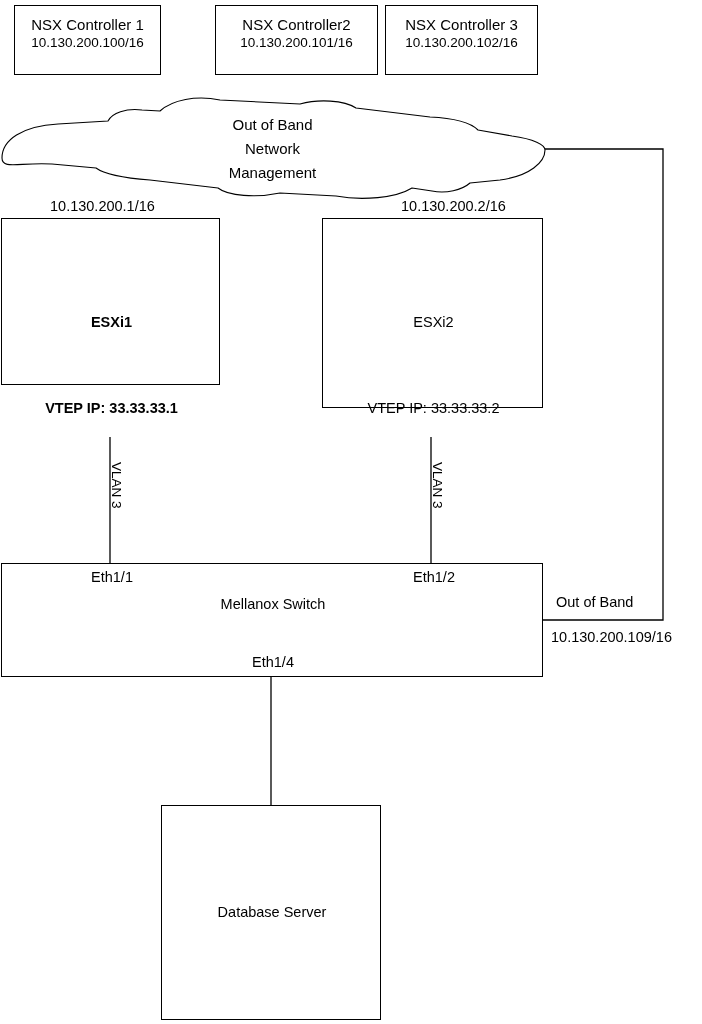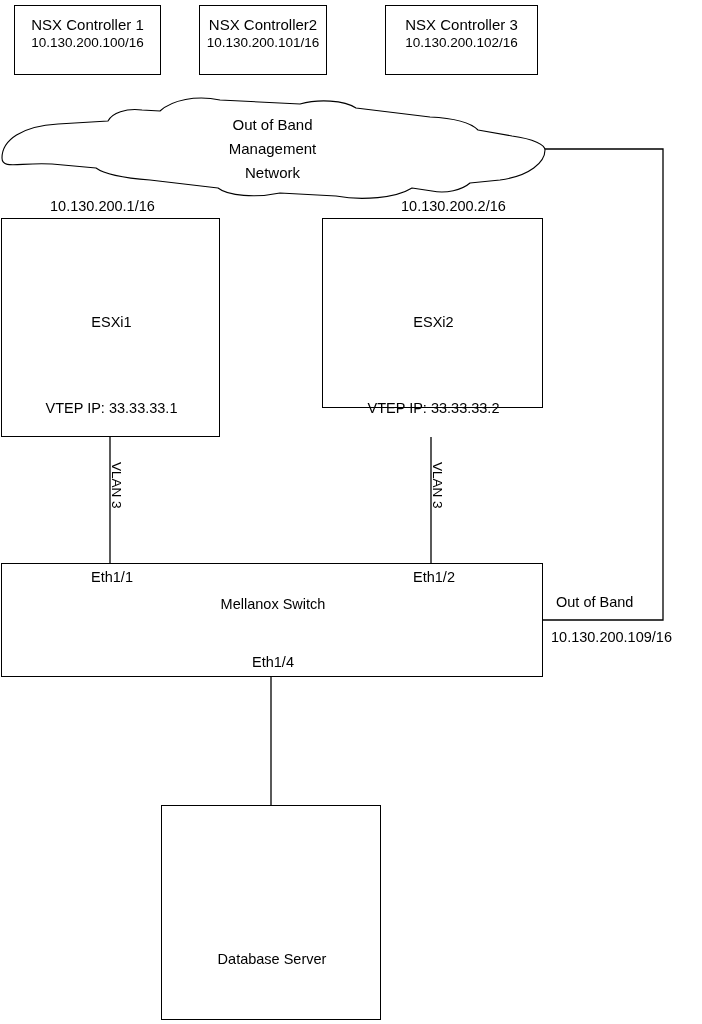--- a/index.html
+++ b/index.html
@@ -76,21 +76,21 @@
 </head>
 <body>
 
 <div id="canvas">
 
   <div class="node-box ctrl-box" style="left:14px; top:5px; width:147px; height:70px;">
     <div class="ctrl-name">NSX Controller 1</div>
     <div class="ctrl-ip">10.130.200.100/16</div>
   </div>
 
-  <div class="node-box ctrl-box" style="left:199px; top:5px; width:128px; height:70px;">
+  <div class="node-box ctrl-box" style="left:215px; top:5px; width:163px; height:70px;">
     <div class="ctrl-name">NSX Controller2</div>
     <div class="ctrl-ip">10.130.200.101/16</div>
   </div>
 
   <div class="node-box ctrl-box" style="left:385px; top:5px; width:153px; height:70px;">
     <div class="ctrl-name">NSX Controller 3</div>
     <div class="ctrl-ip">10.130.200.102/16</div>
   </div>
 
   <svg class="svg-layer" viewBox="0 0 702 1024">
@@ -123,27 +123,27 @@
 
     <line x1="110" y1="437" x2="110" y2="563" stroke="#000000" stroke-width="1.3"></line>
 
     <line x1="431" y1="437" x2="431" y2="563" stroke="#000000" stroke-width="1.3"></line>
 
     <line x1="271" y1="677" x2="271" y2="805" stroke="#000000" stroke-width="1.3"></line>
   </svg>
 
   <div class="cloud-text" style="left:185px; top:113px; width:175px;">
     <div>Out of Band</div>
+    <div>Network</div>
     <div>Management</div>
-    <div>Network</div>
   </div>
 
   <div class="caption" style="left:50px; top:198px;">10.130.200.1/16</div>
 
-  <div class="node-box" style="left:1px; top:218px; width:219px; height:219px;">
+  <div class="node-box" style="left:1px; top:218px; width:219px; height:167px;font-weight:bold;">
     <div class="host-label" style="left:0; top:95px; width:219px;">ESXi1</div>
     <div class="host-label" style="left:0; top:181px; width:219px;">VTEP IP: 33.33.33.1</div>
   </div>
 
   <div class="vlan-label" style="left:124px; top:462px;">VLAN 3</div>
 
   <div class="caption" style="left:401px; top:198px;">10.130.200.2/16</div>
 
   <div class="node-box" style="left:322px; top:218px; width:221px; height:190px;">
     <div class="host-label" style="left:0; top:95px; width:221px;">ESXi2</div>
@@ -156,16 +156,16 @@
     <div class="host-label" style="left:46px; top:5px; width:128px;">Eth1/1</div>
     <div class="host-label" style="left:368px; top:5px; width:128px;">Eth1/2</div>
     <div class="host-label" style="left:0; top:32px; width:542px;">Mellanox Switch</div>
     <div class="host-label" style="left:0; top:90px; width:542px;">Eth1/4</div>
   </div>
 
   <div class="caption" style="left:556px; top:594px;">Out of Band</div>
   <div class="caption" style="left:551px; top:629px;">10.130.200.109/16</div>
 
   <div class="node-box" style="left:161px; top:805px; width:220px; height:215px;">
-    <div class="host-label" style="left:0; top:98px; width:220px;margin-top:47px;">Database Server</div>
+    <div class="host-label" style="left:0; top:98px; width:220px;">Database Server</div>
   </div>
 
 </div>
 
 </body></html>

